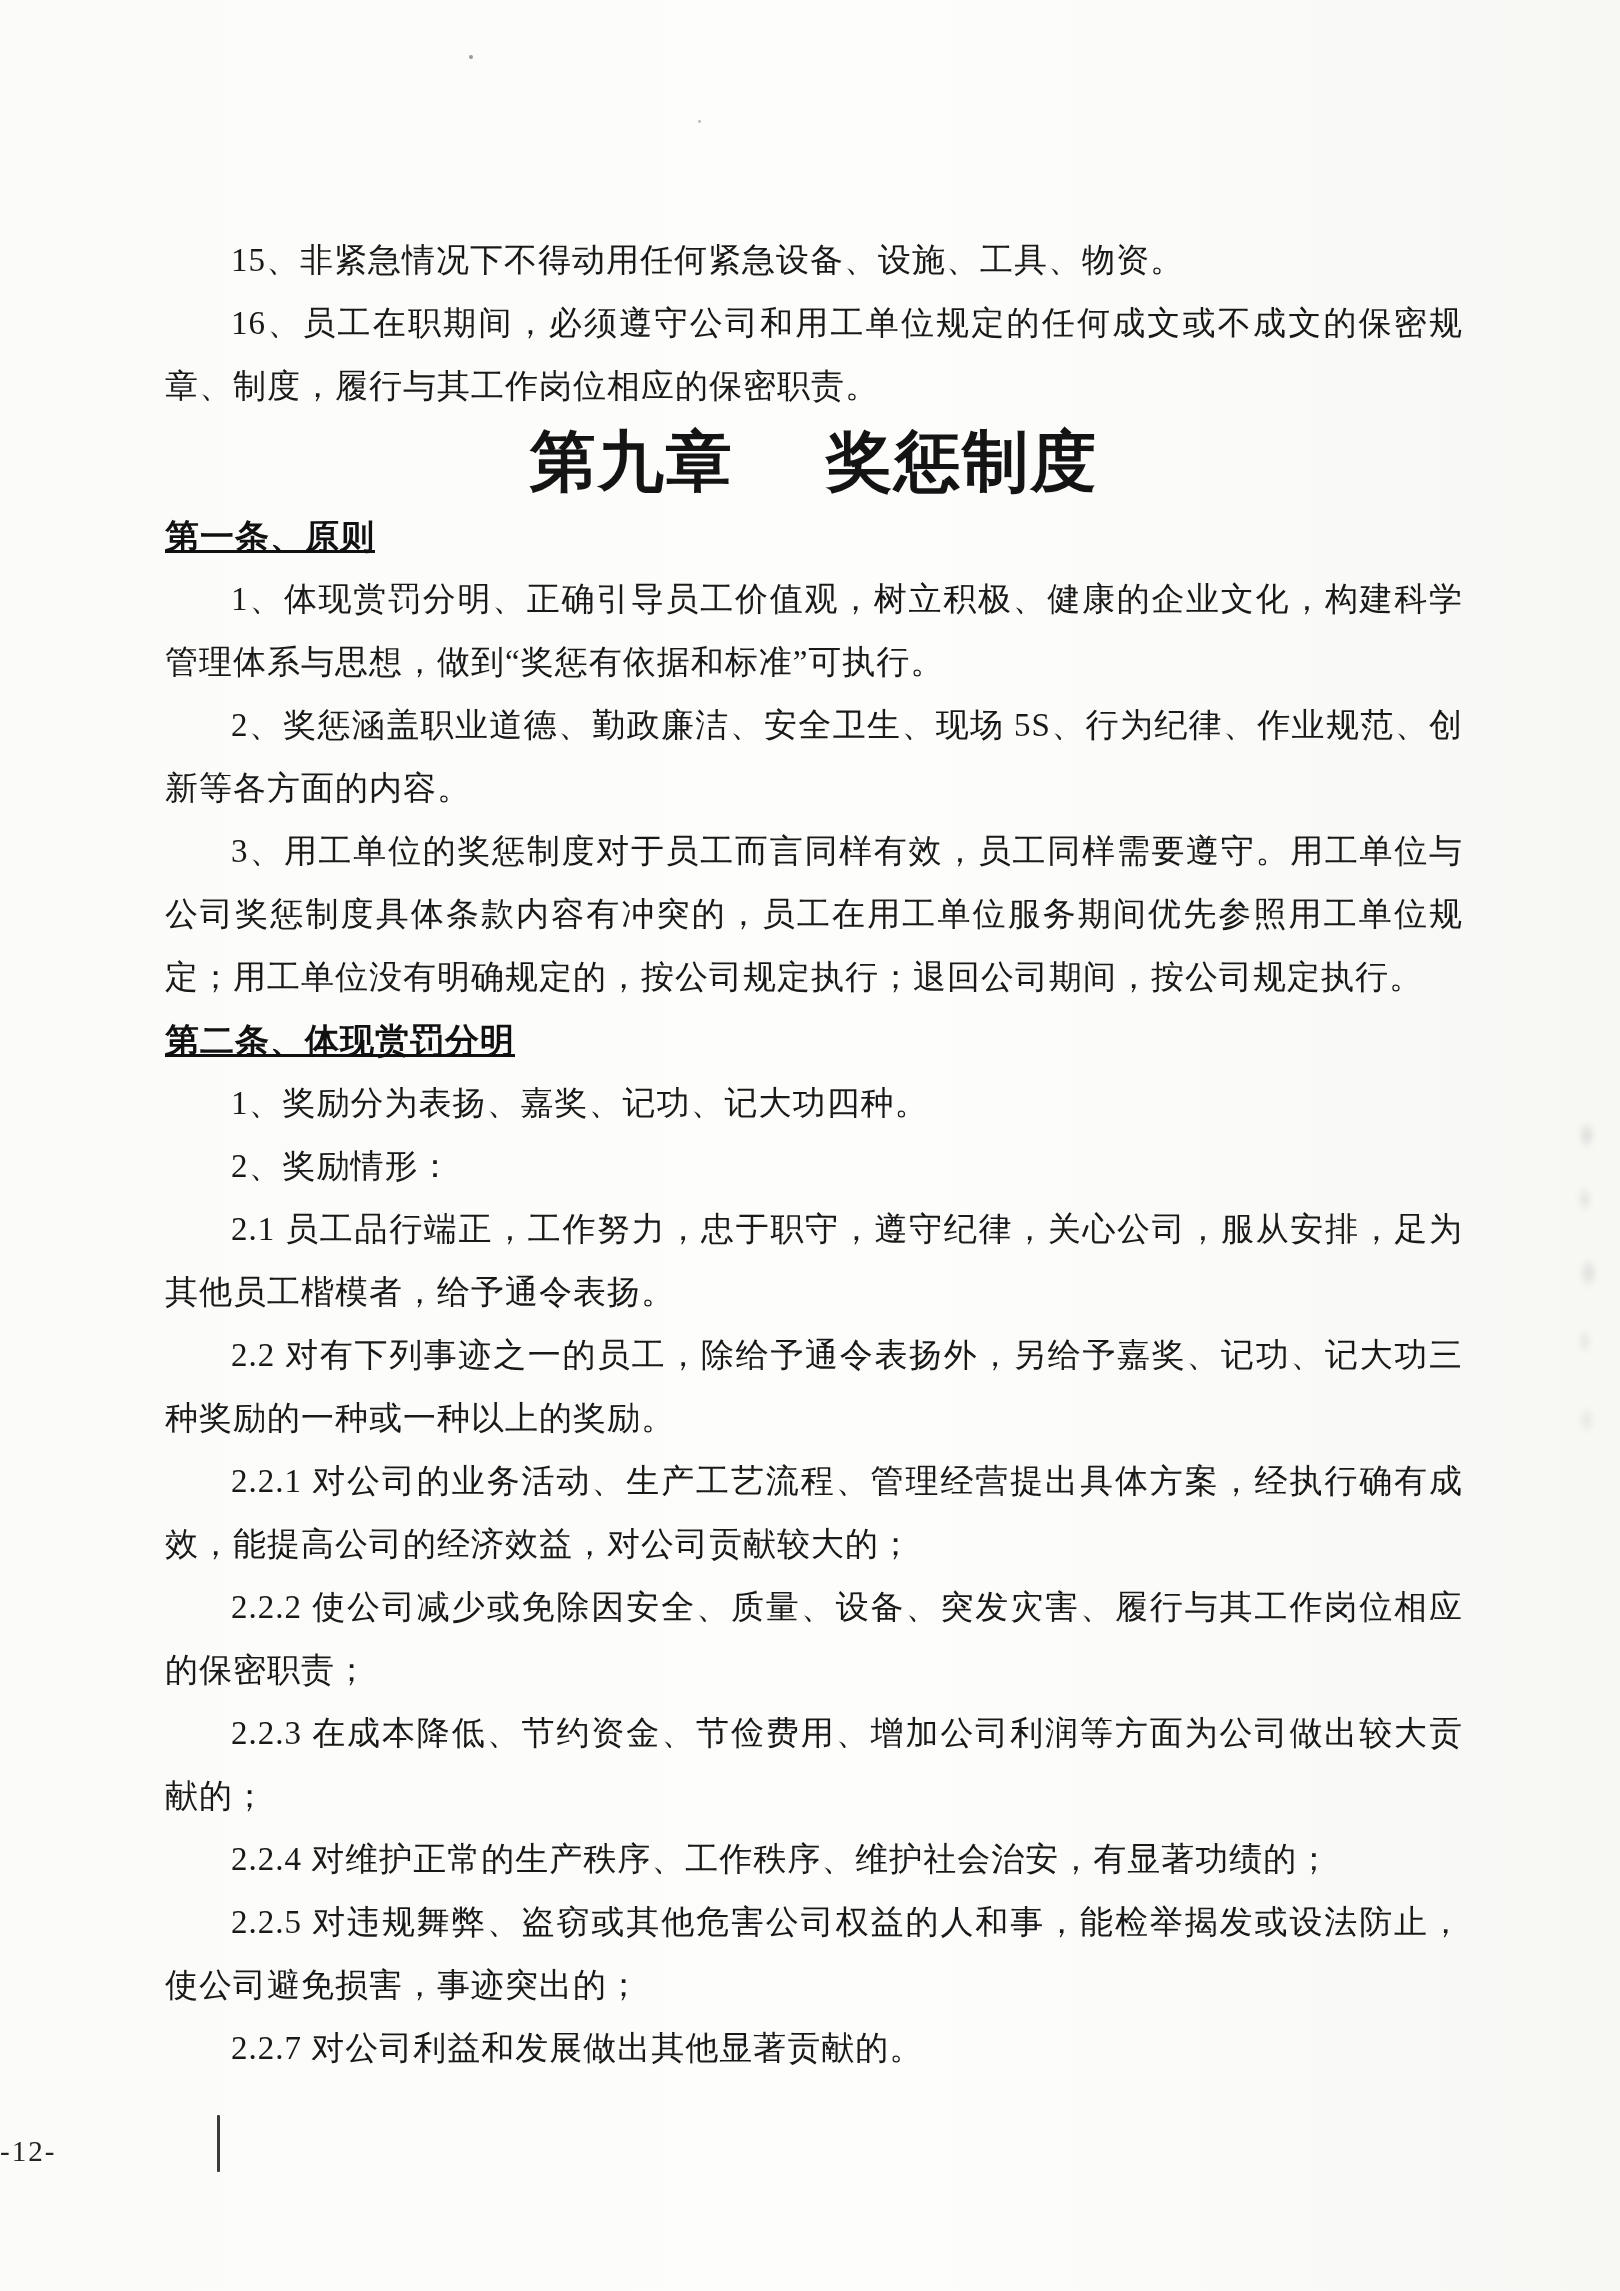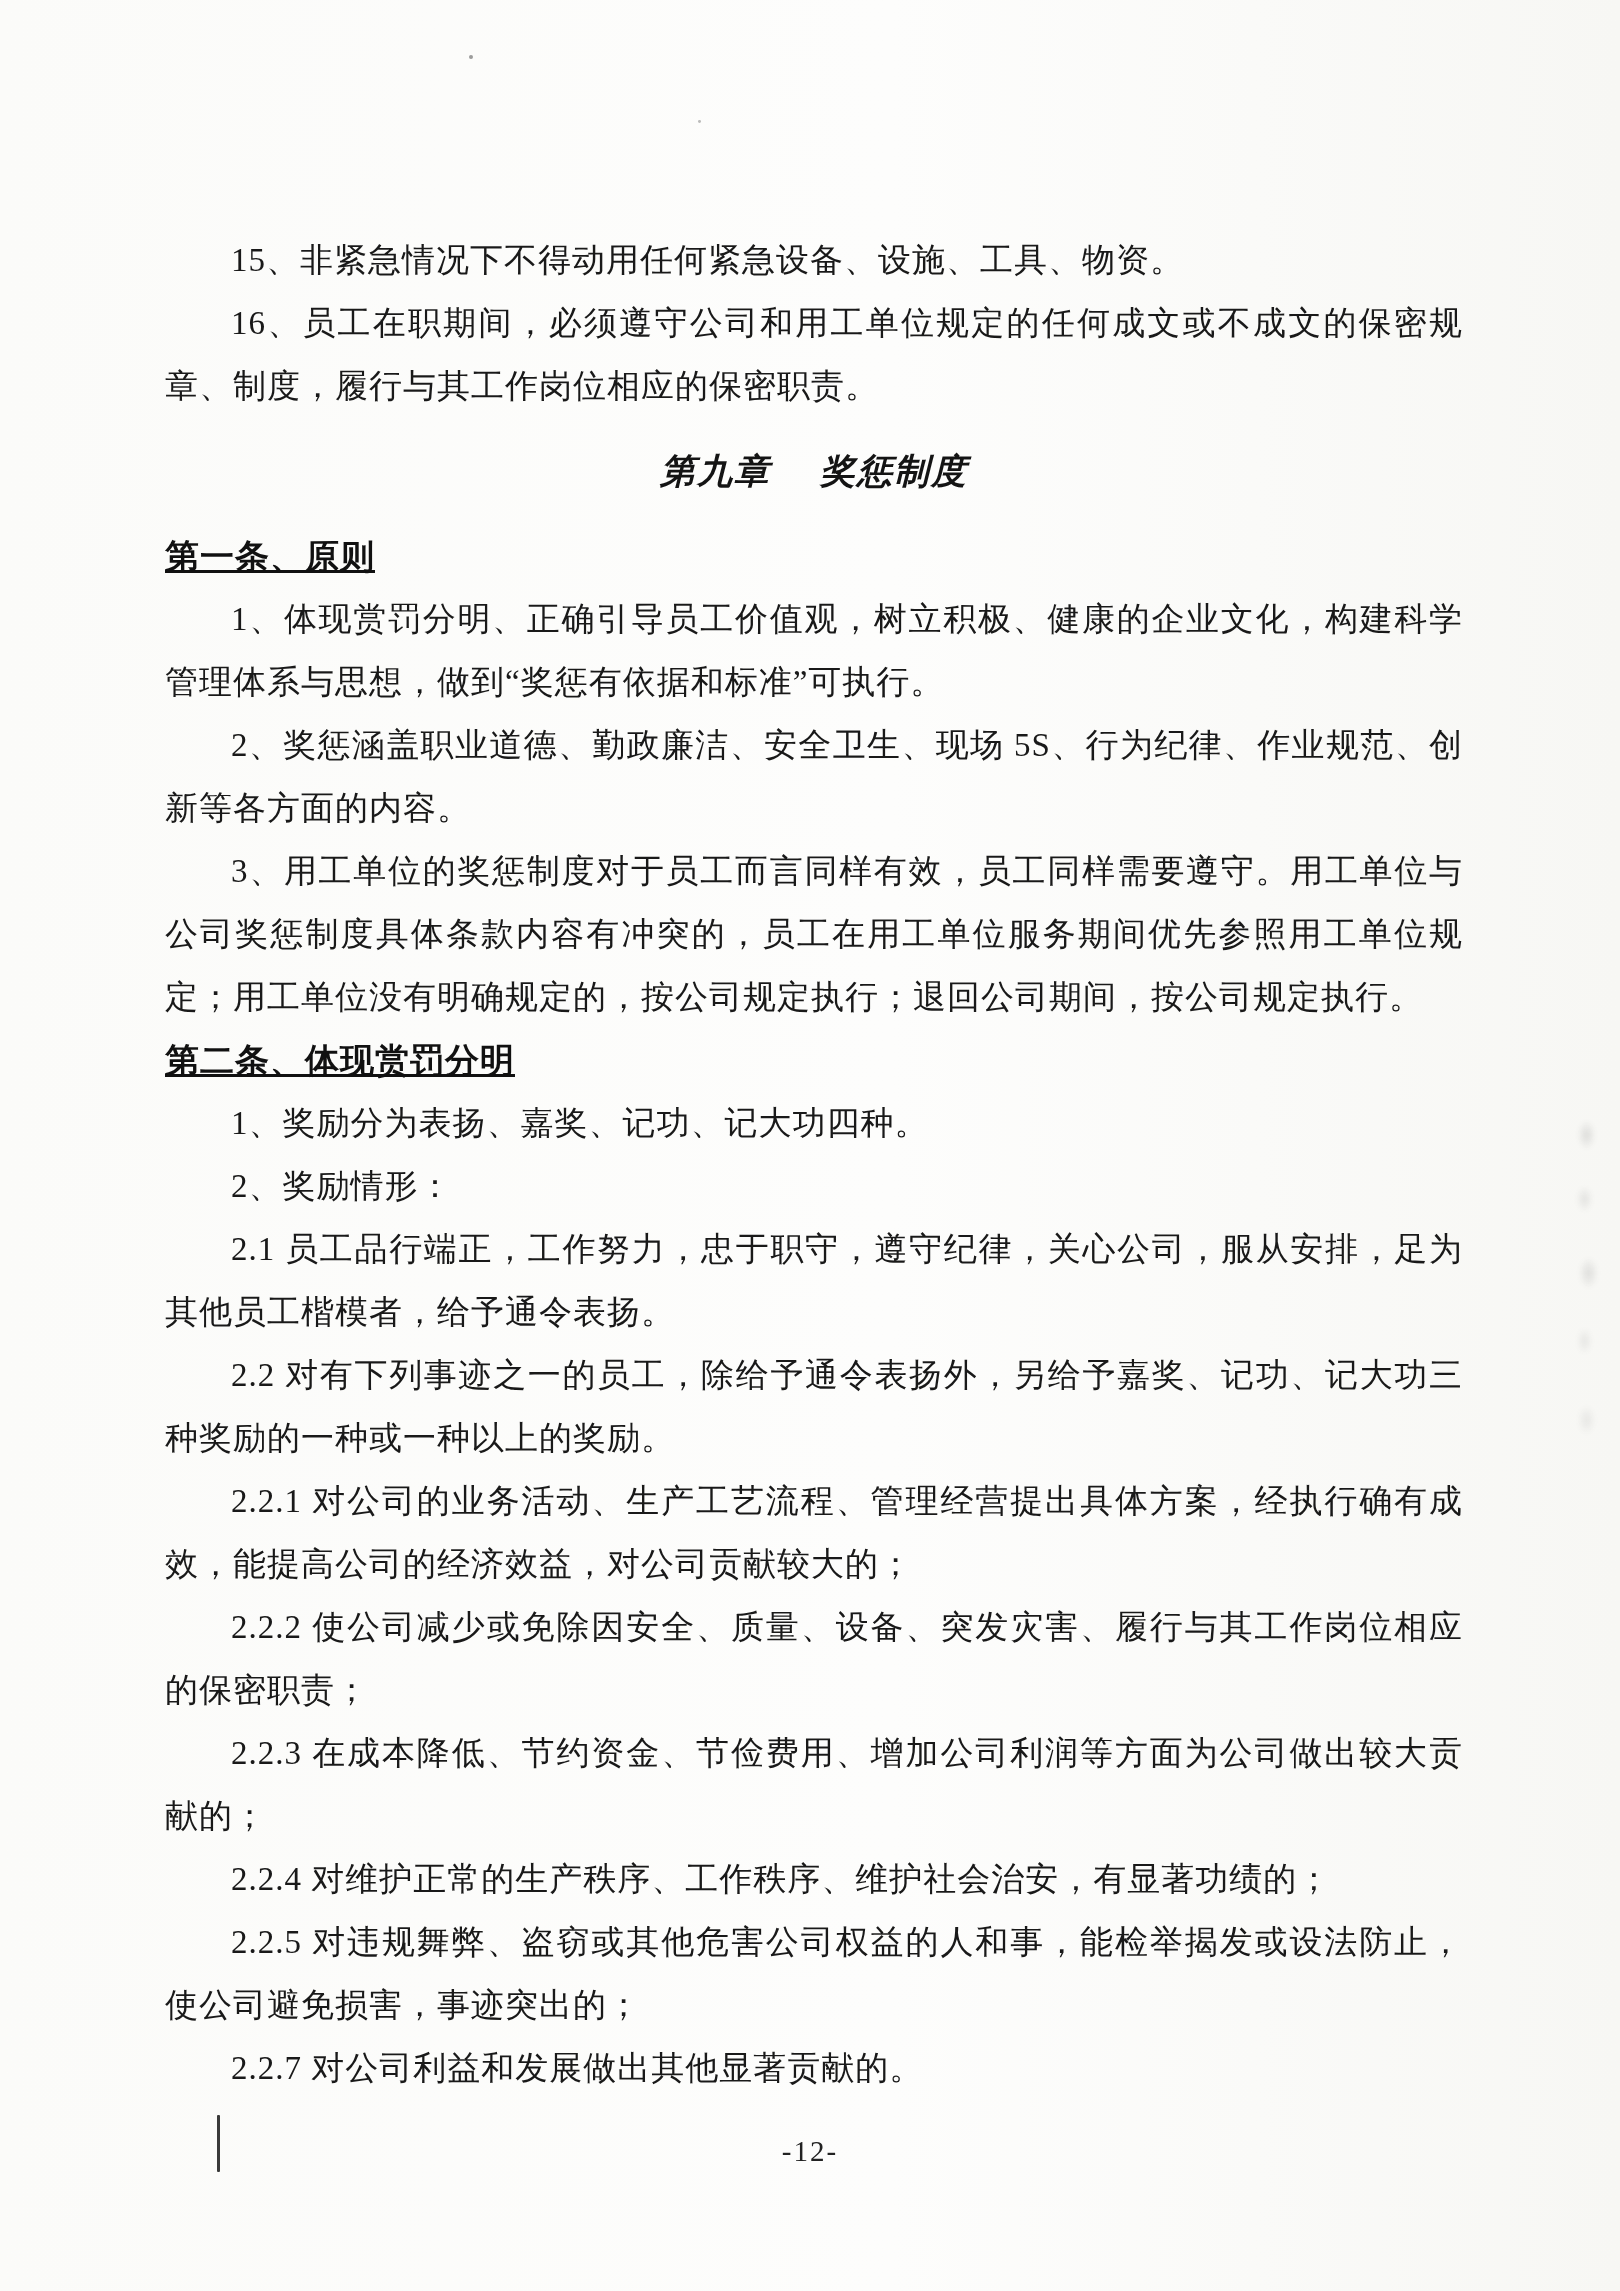--- a/index.html
+++ b/index.html
@@ -30,34 +30,32 @@
     font-weight:700;
     text-indent:0;
     margin:0;
     font-size:34px;
     letter-spacing:1px;
     color:#111;
     text-decoration:underline;
   }
   .chapter-title{
     text-align:center;
-    font-size:35px;
+    font-size:66px;
     font-weight:700;
     line-height:59px;
-    margin:24px 0;
+    margin:14px 0;
     color:#141414;
     letter-spacing:2px;
-    font-style:italic;
   }
   .chapter-title .chapter-name{ margin-left:1.4em; }
   .footer{
     position:absolute;
     left:0; right:0;
     top:2135px;
-    text-align:center;
     font-size:29px;
     color:#222;
     letter-spacing:2px;
   }
   
   .left-tick{
     position:absolute;
     left:217px; top:2115px;
     width:2.9px; height:57px;
     background:#3a3a3a;

